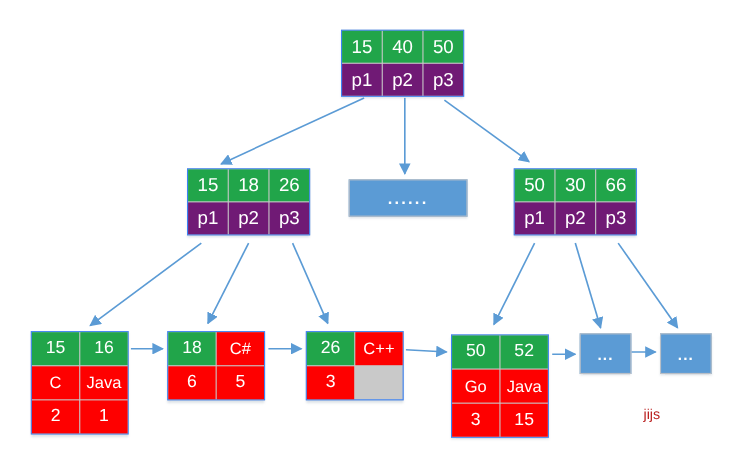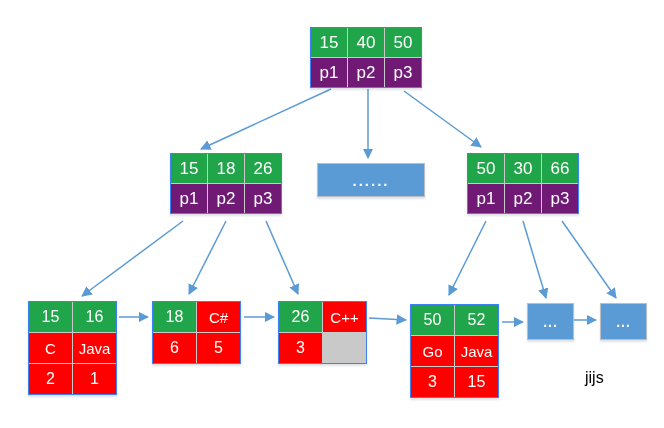--- a/index.html
+++ b/index.html
@@ -19,21 +19,21 @@
   .internal .cell{width:36px;height:29px;font-size:17px;}
   .leaf .cell{width:43px;height:30px;font-size:16px;}
   .leaf .word{font-size:15px;}
   .ebox{position:absolute;background:#5b9bd5;border:1px solid #b9bfc7;color:#ffffff;
         display:flex;align-items:center;justify-content:center;font-weight:bold;
         box-shadow:0 2px 2px rgba(120,140,160,.25);}
   #ellipsis-internal{left:317px;top:163px;width:106px;height:32px;font-size:15px;letter-spacing:2px;}
   .eleaf{width:45px;height:35px;font-size:14px;letter-spacing:1px;top:303px;}
   #ellipsis-leaf-1{left:527px;}
   #ellipsis-leaf-2{left:600px;}
-  #watermark{position:absolute;left:585px;top:369px;color:#000000;font-size:16px;}
+  #watermark{position:absolute;left:585px;top:369px;color:#b91c1c;font-size:13px;}
 </style>
 </head>
 <body>
 
 <div id="canvas">
 
   <svg id="edges" viewBox="0 0 664 428">
     <defs>
       <marker id="ah" viewBox="0 0 10 10" refX="9" refY="5" markerWidth="7" markerHeight="7" orient="auto-start-reverse">
         <path d="M0,0 L10,5 L0,10 z" fill="#5b9bd5"></path>

